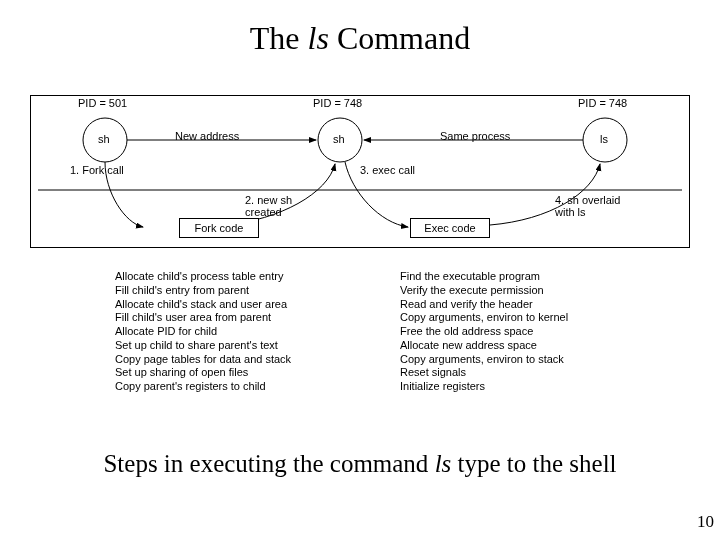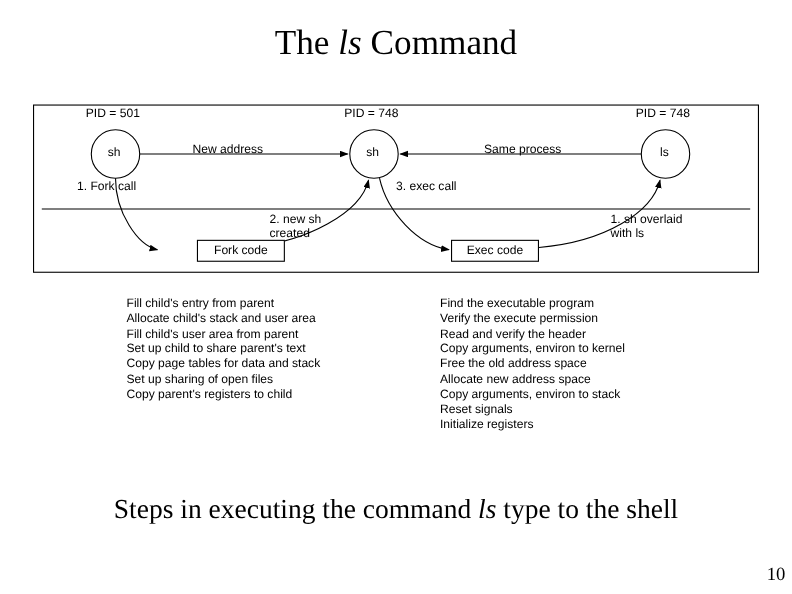--- a/index.html
+++ b/index.html
@@ -62,30 +62,32 @@
     <div class="lbl" style="left:68px; top:39px;">sh</div>
     <div class="lbl" style="left:303px; top:39px;">sh</div>
     <div class="lbl" style="left:570px; top:39px;">ls</div>
 
     <div class="lbl" style="left:145px; top:36px;">New address</div>
     <div class="lbl" style="left:410px; top:36px;">Same process</div>
     <div class="lbl" style="left:40px; top:70px;">1. Fork call</div>
     <div class="lbl" style="left:215px; top:100px; white-space:pre;">2. new sh
 created</div>
     <div class="lbl" style="left:330px; top:70px;">3. exec call</div>
-    <div class="lbl" style="left:525px; top:100px; white-space:pre;">1. sh overlaid
+    <div class="lbl" style="left:525px; top:100px; white-space:pre;">4. sh overlaid
 with ls</div>
 
     <div class="rect" style="left:115px; top:123px; width:80px; height:20px;margin-left:34px;">Fork code</div>
     <div class="rect" style="left:380px; top:123px; width:80px; height:20px;">Exec code</div>
 
     <div class="steps" style="left:85px; top:175px;">
+      <div>Allocate child's process table entry</div>
       <div>Fill child's entry from parent</div>
       <div>Allocate child's stack and user area</div>
       <div>Fill child's user area from parent</div>
+      <div>Allocate PID for child</div>
       <div>Set up child to share parent's text</div>
       <div>Copy page tables for data and stack</div>
       <div>Set up sharing of open files</div>
       <div>Copy parent's registers to child</div>
     </div>
     <div class="steps" style="left:370px; top:175px;">
       <div>Find the executable program</div>
       <div>Verify the execute permission</div>
       <div>Read and verify the header</div>
       <div>Copy arguments, environ to kernel</div>

